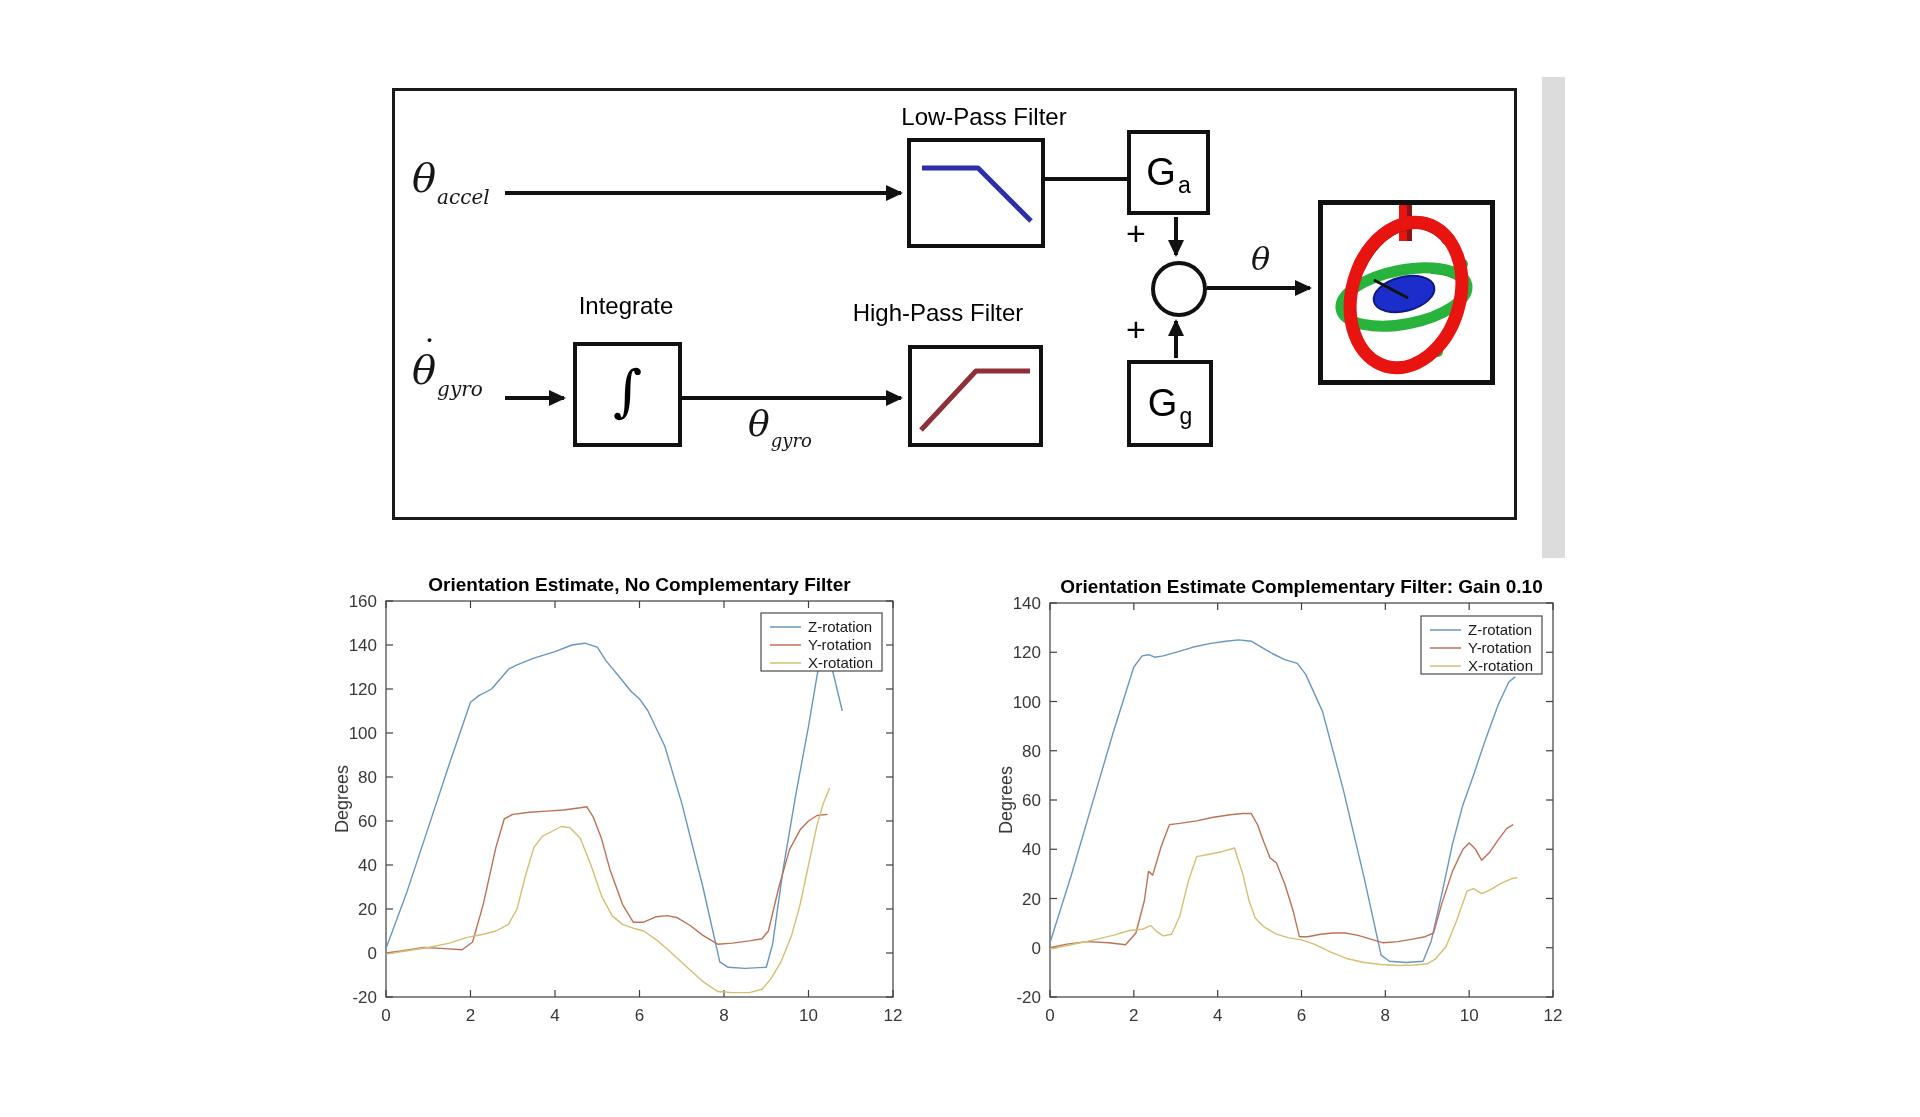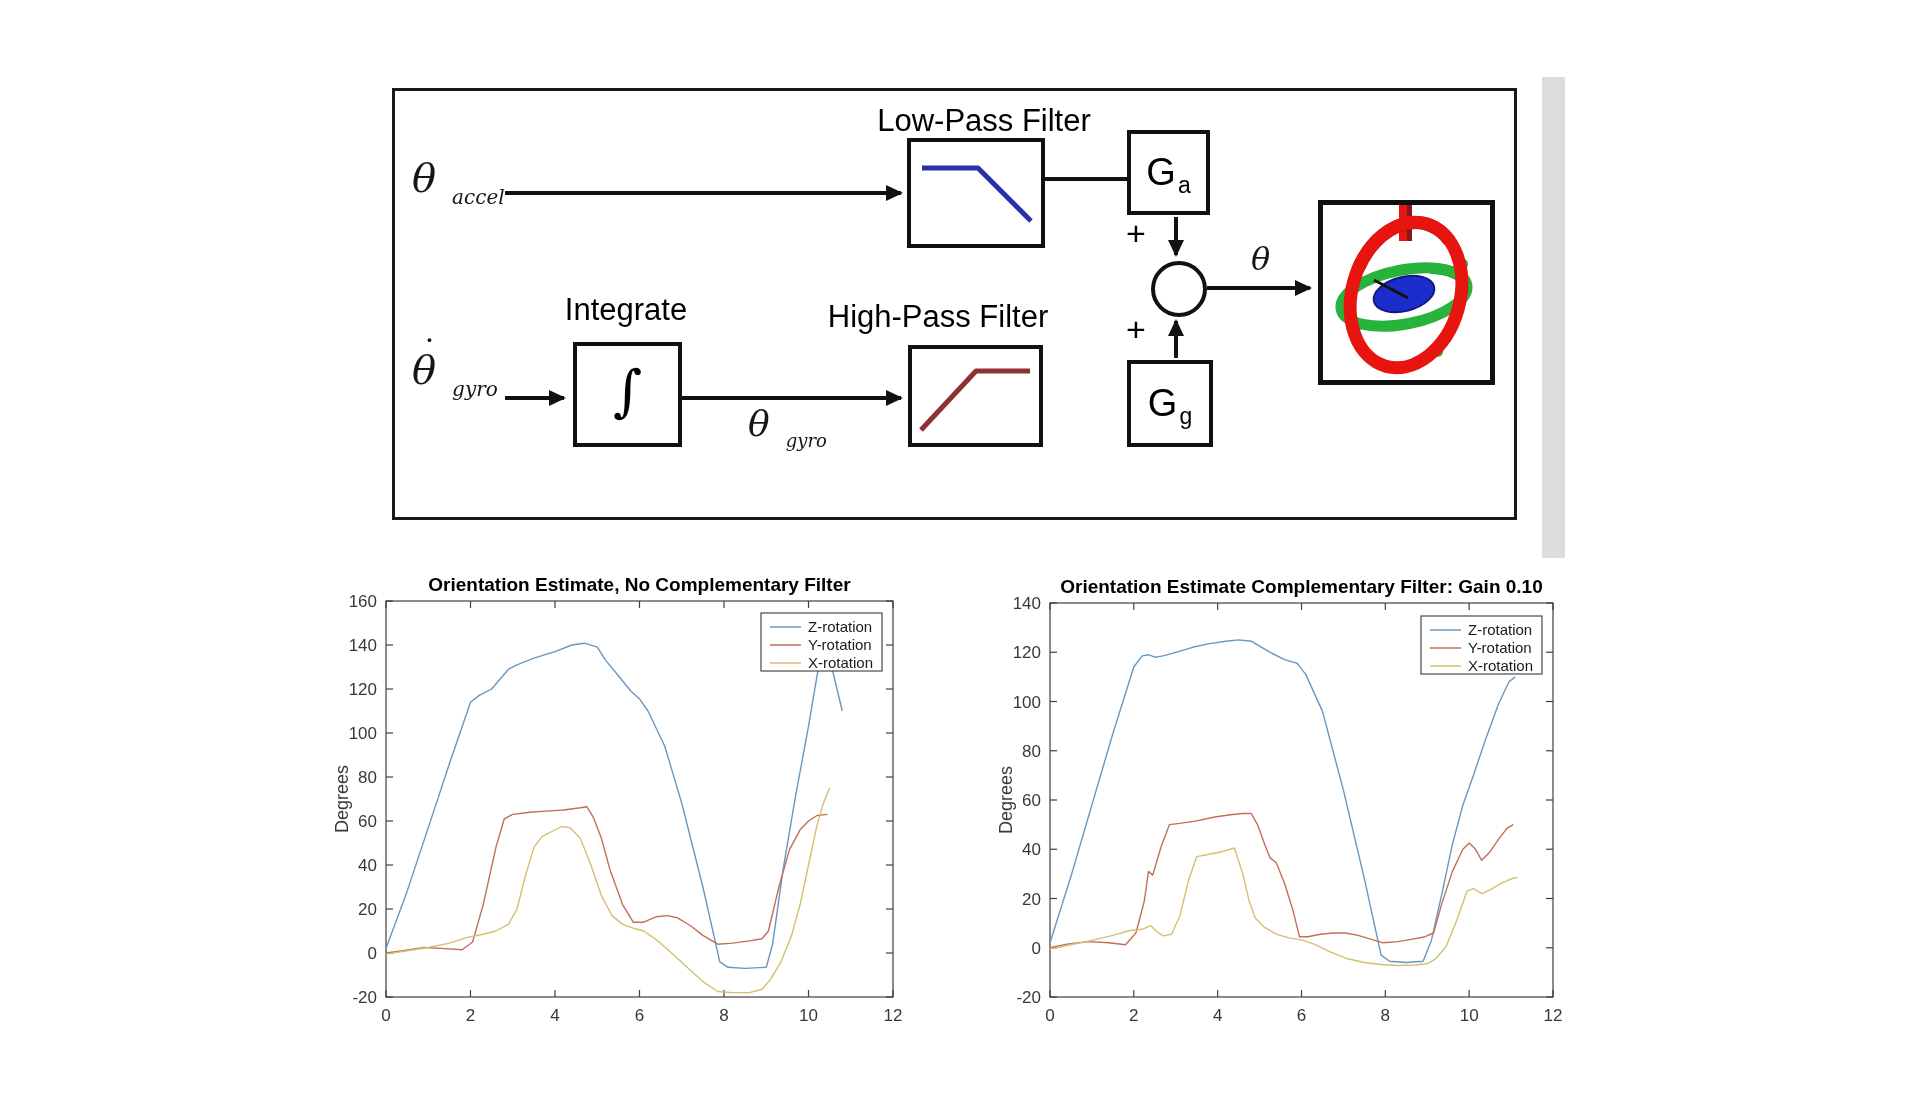--- a/index.html
+++ b/index.html
@@ -13,28 +13,28 @@
          display:flex;align-items:center;justify-content:center;}
   .lpf-box{left:907px;top:138px;width:138px;height:110px;}
   .hpf-box{left:908px;top:345px;width:135px;height:102px;}
   .int-box{left:573px;top:342px;width:109px;height:105px;}
   .ga-box{left:1127px;top:130px;width:83px;height:85px;}
   .gg-box{left:1127px;top:360px;width:86px;height:87px;}
   .gyro-box{left:1318px;top:200px;width:177px;height:185px;border-width:5px;}
   .sum-circle{position:absolute;left:1151px;top:261px;width:56px;height:56px;border:4px solid #111;
               border-radius:50%;box-sizing:border-box;background:#fff;z-index:1;}
 
-  .d-label{position:absolute;color:#000;font-size:31px;text-align:center;z-index:3;white-space:nowrap;}
+  .d-label{position:absolute;color:#000;font-size:24px;text-align:center;z-index:3;white-space:nowrap;}
   .lp-title{left:824px;top:103px;width:320px;}
   .hp-title{left:778px;top:299px;width:320px;}
   .int-title{left:476px;top:292px;width:300px;}
 
   .math-label{position:absolute;z-index:3;font-family:"DejaVu Serif",serif;font-style:italic;color:#161616;}
   .math-label .mbase{font-size:40px;position:relative;}
-  .math-label .msub{font-size:20px;position:relative;top:12px;margin-left:16px;}
+  .math-label .msub{font-size:20px;position:relative;top:12px;margin-left:1px;}
   .theta-accel{left:412px;top:155px;}
   .theta-dot-gyro{left:412px;top:347px;}
   .mdot{position:absolute;top:-15px;left:9px;font-size:34px;font-style:normal;}
   .theta-mid{left:748px;top:403px;}
   .theta-mid .mbase{font-size:36px;}
   .theta-mid .msub{font-size:18px;top:11px;}
   .theta-out{left:1251px;top:240px;}
   .theta-out .mbase{font-size:32px;}
 
   .gain-box .gbase{font-size:38px;color:#000;font-family:"Liberation Sans",sans-serif;}

